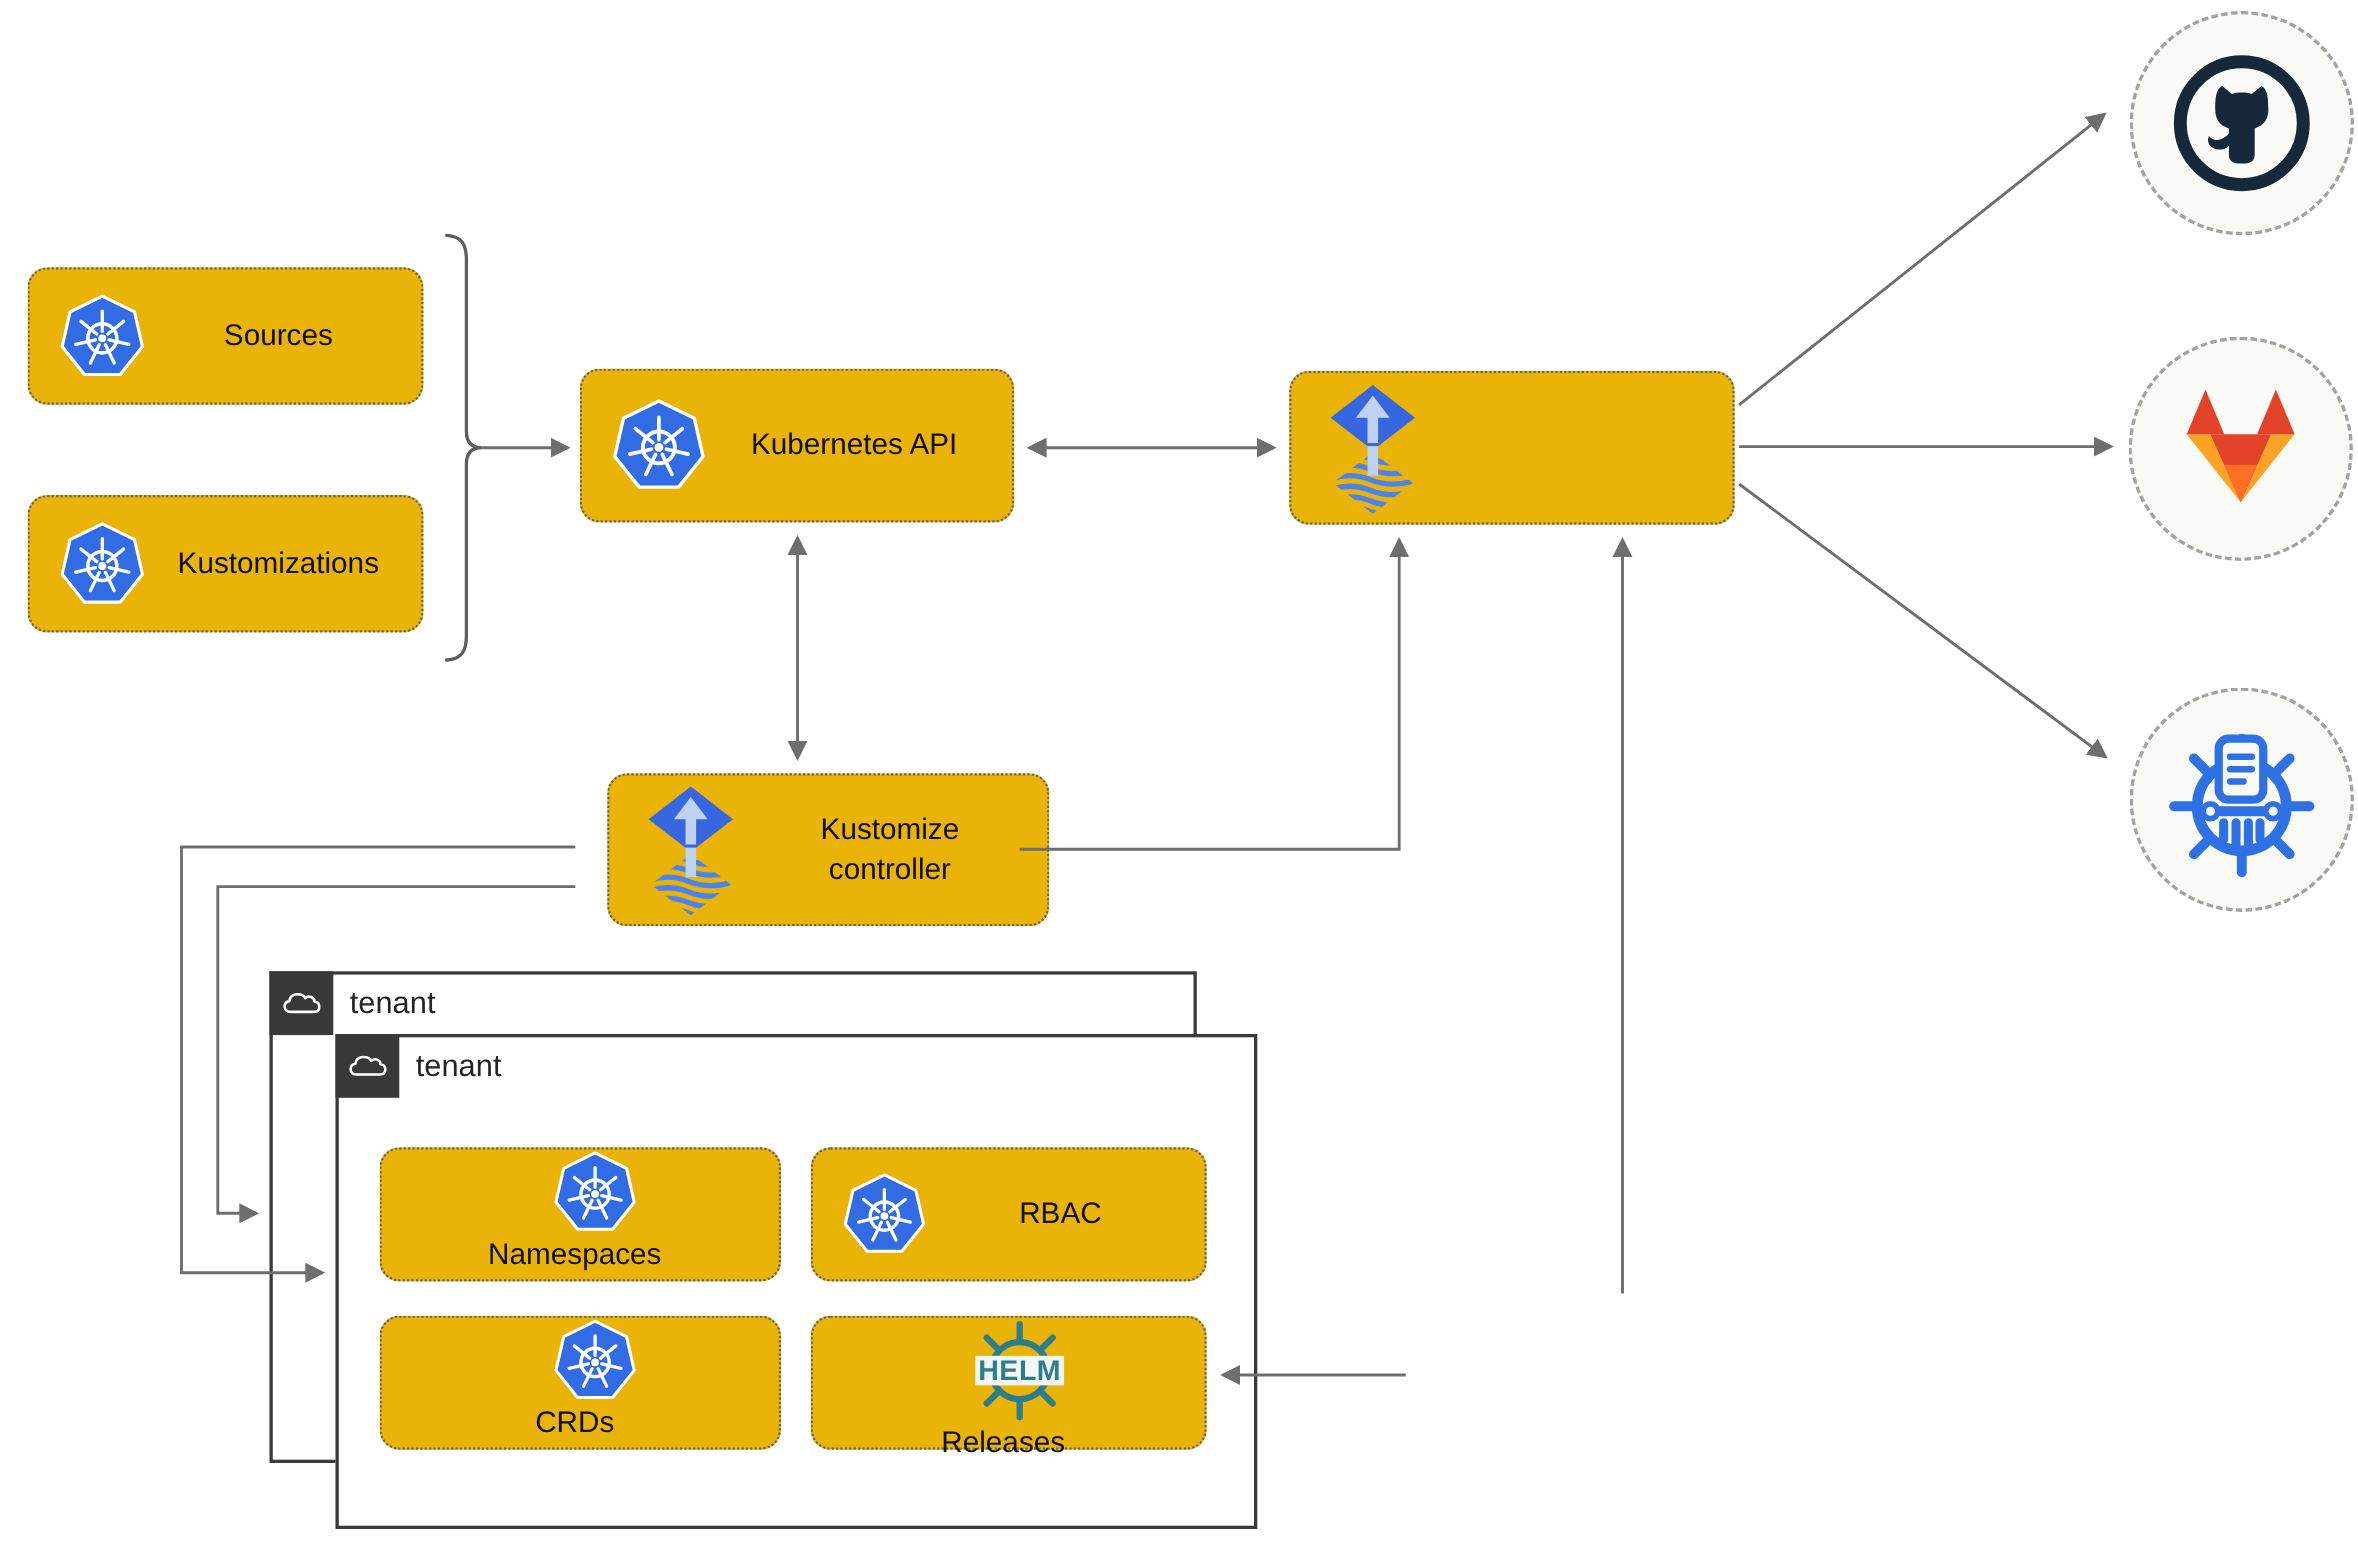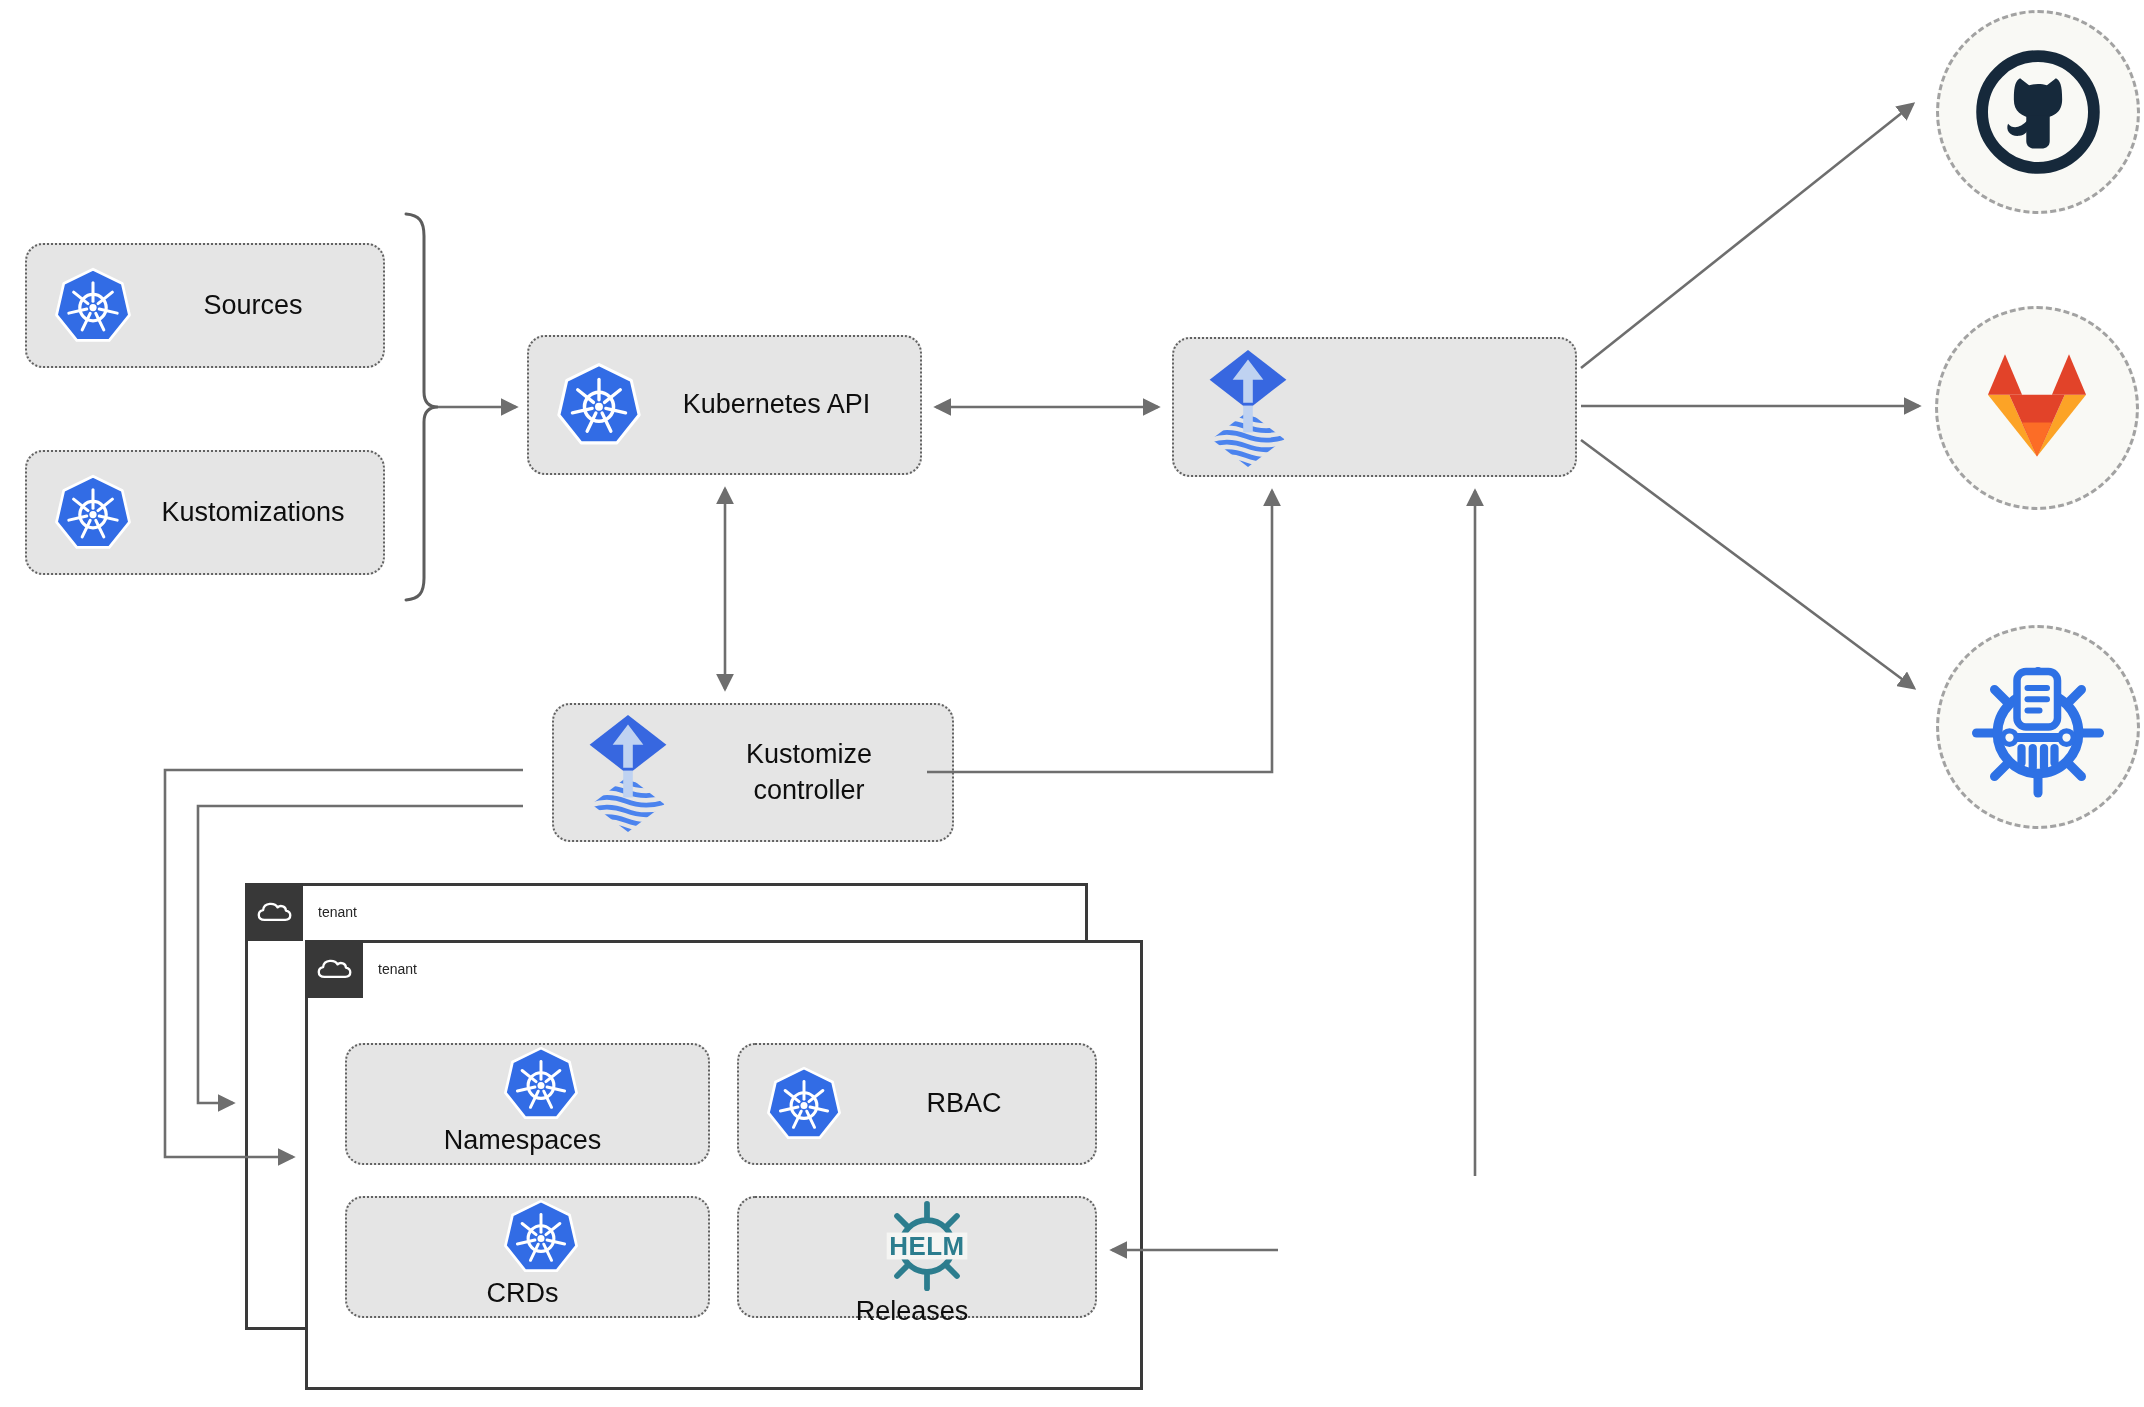--- a/index.html
+++ b/index.html
@@ -1,37 +1,37 @@
 <!DOCTYPE html>
 <html><head>
 <meta charset="utf-8">
 <style>
   html,body{margin:0;padding:0;background:#ffffff;}
   #canvas{
     position:relative;width:2144px;height:1407px;background:#ffffff;
     font-family:"Liberation Sans",sans-serif;overflow:hidden;
   }
   .card{
-    position:absolute;background:#e5e5e5;border:2px dotted #616161;
+    position:absolute;background:#eab308;border:2px dotted #616161;
     border-radius:18px;display:flex;align-items:center;box-sizing:border-box;
   }
   .card .icon{flex:none;margin-left:26px;display:flex;align-items:center;}
   .card .label{
     flex:1;text-align:center;font-size:27px;color:#0e0e0e;
     line-height:1.3;padding-right:10px;
   }
   .card .label .inner{display:inline-block;}
   .card.two-line .label .inner{max-width:170px;}
   .tenant-box{position:absolute;background:#ffffff;border:3px solid #3a3a3a;box-sizing:border-box;}
   .tenant-tab{
     position:absolute;width:58px;height:58px;background:#383838;
     display:flex;align-items:center;justify-content:center;
   }
   .tenant-label{
-    position:absolute;font-size:14px;color:#252525;line-height:58px;height:58px;
+    position:absolute;font-size:28px;color:#252525;line-height:58px;height:58px;
   }
   .endpoint{
     position:absolute;width:204px;height:204px;border-radius:50%;
     border:3px dashed #a2a2a2;background:#f9f9f5;box-sizing:border-box;
     display:flex;align-items:center;justify-content:center;
   }
   #wires{position:absolute;left:0;top:0;pointer-events:none;z-index:40;}
   .z-back{z-index:5}.z-mid{z-index:10}.z-front{z-index:20}.z-node{z-index:30}
 </style>
 </head>

